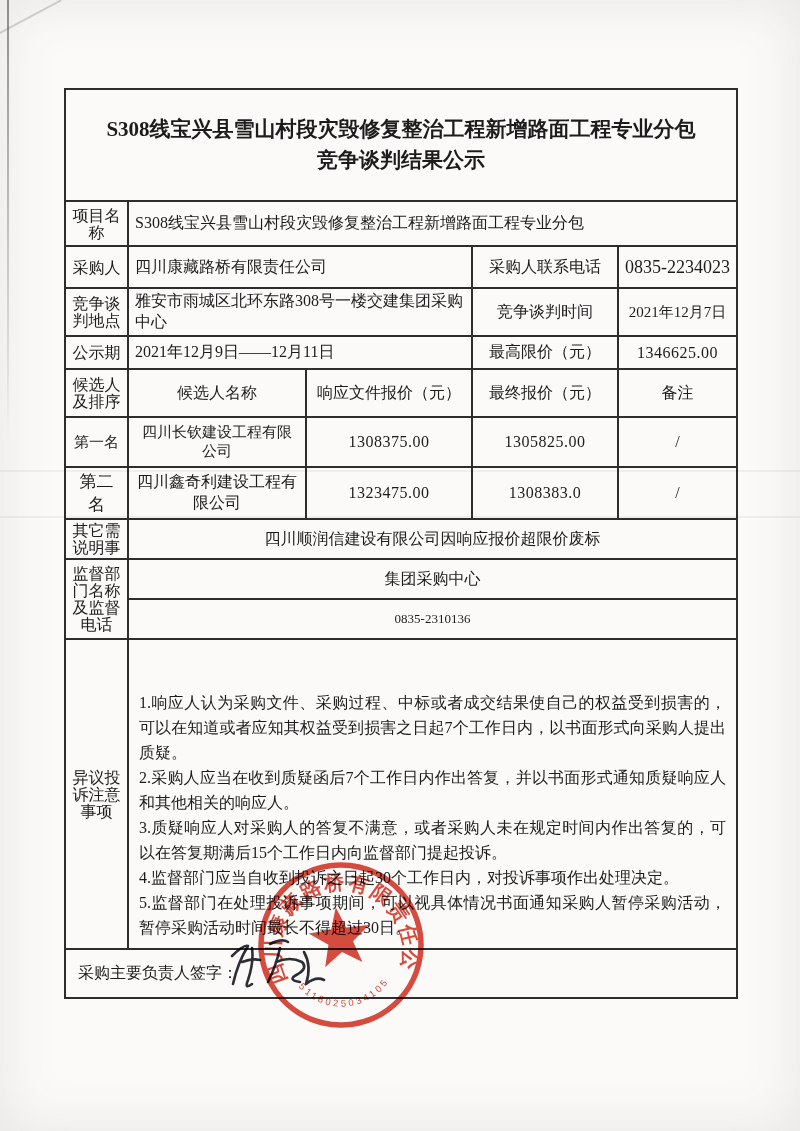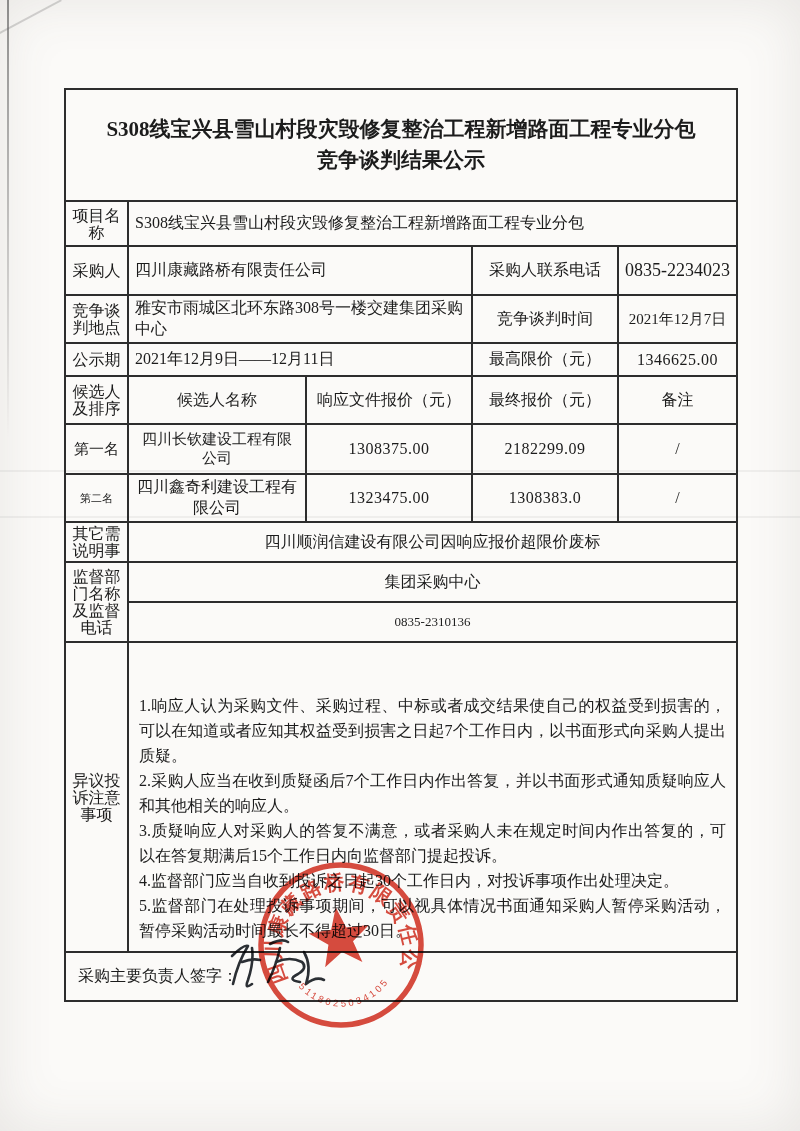--- a/index.html
+++ b/index.html
@@ -80,21 +80,21 @@
         </div>
       </td>
     </tr>
 
     <tr style="height:45px">
       <td class="lbl">项目名
 称</td>
       <td colspan="4" class="val">S308线宝兴县雪山村段灾毁修复整治工程新增路面工程专业分包</td>
     </tr>
 
-    <tr style="height:49px">
+    <tr style="height:42px">
       <td class="lbl">采购人</td>
       <td colspan="2" class="val">四川康藏路桥有限责任公司</td>
       <td class="ctr">采购人联系电话</td>
       <td class="ctr" style="font-size:18px">0835-2234023</td>
     </tr>
 
     <tr style="height:47px">
       <td class="lbl">竞争谈
 判地点</td>
       <td colspan="2" class="val">雅安市雨城区北环东路308号一楼交建集团采购中心</td>
@@ -115,26 +115,26 @@
       <td class="ctr">候选人名称</td>
       <td class="ctr">响应文件报价（元）</td>
       <td class="ctr">最终报价（元）</td>
       <td class="ctr">备注</td>
     </tr>
 
     <tr style="height:50px">
       <td class="ctr" style="font-size:15px">第一名</td>
       <td class="ctr" style="font-size:15px">四川长钦建设工程有限公司</td>
       <td class="num">1308375.00</td>
-      <td class="num">2182299.09</td>
+      <td class="num">1305825.00</td>
       <td class="ctr">/</td>
     </tr>
 
     <tr style="height:47px">
-      <td class="ctr" style="font-size:11px">第二名</td>
+      <td class="ctr" style="font-size:17px">第二名</td>
       <td class="ctr" style="font-size:16px">四川鑫奇利建设工程有限公司</td>
       <td class="num">1323475.00</td>
       <td class="num">1308383.0</td>
       <td class="ctr">/</td>
     </tr>
 
     <tr style="height:38px">
       <td class="lbl">其它需
 说明事</td>
       <td colspan="4" class="ctr">四川顺润信建设有限公司因响应报价超限价废标</td>

